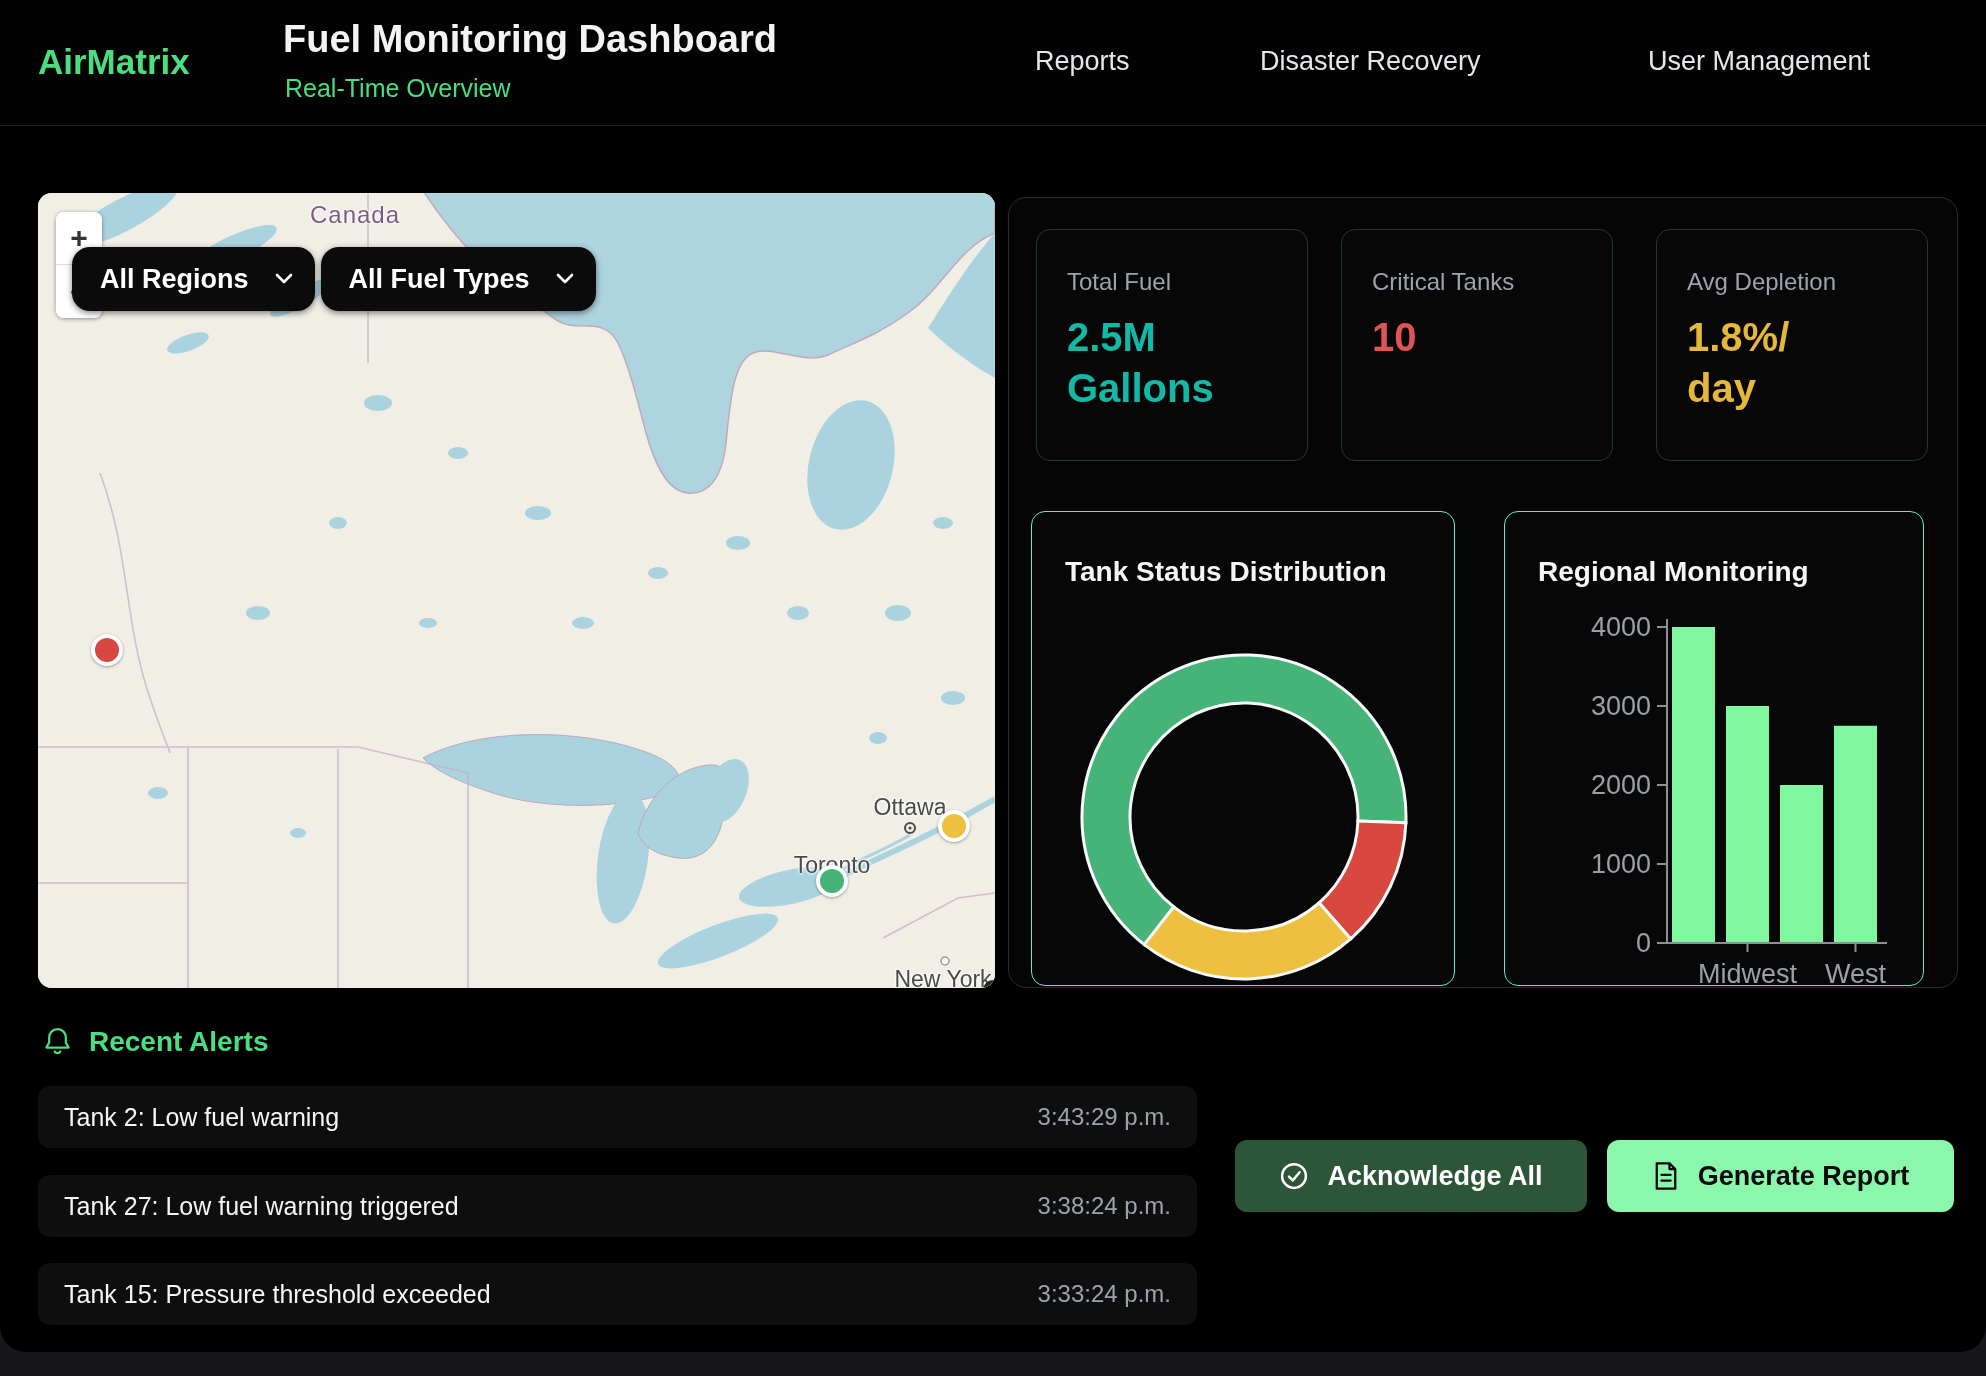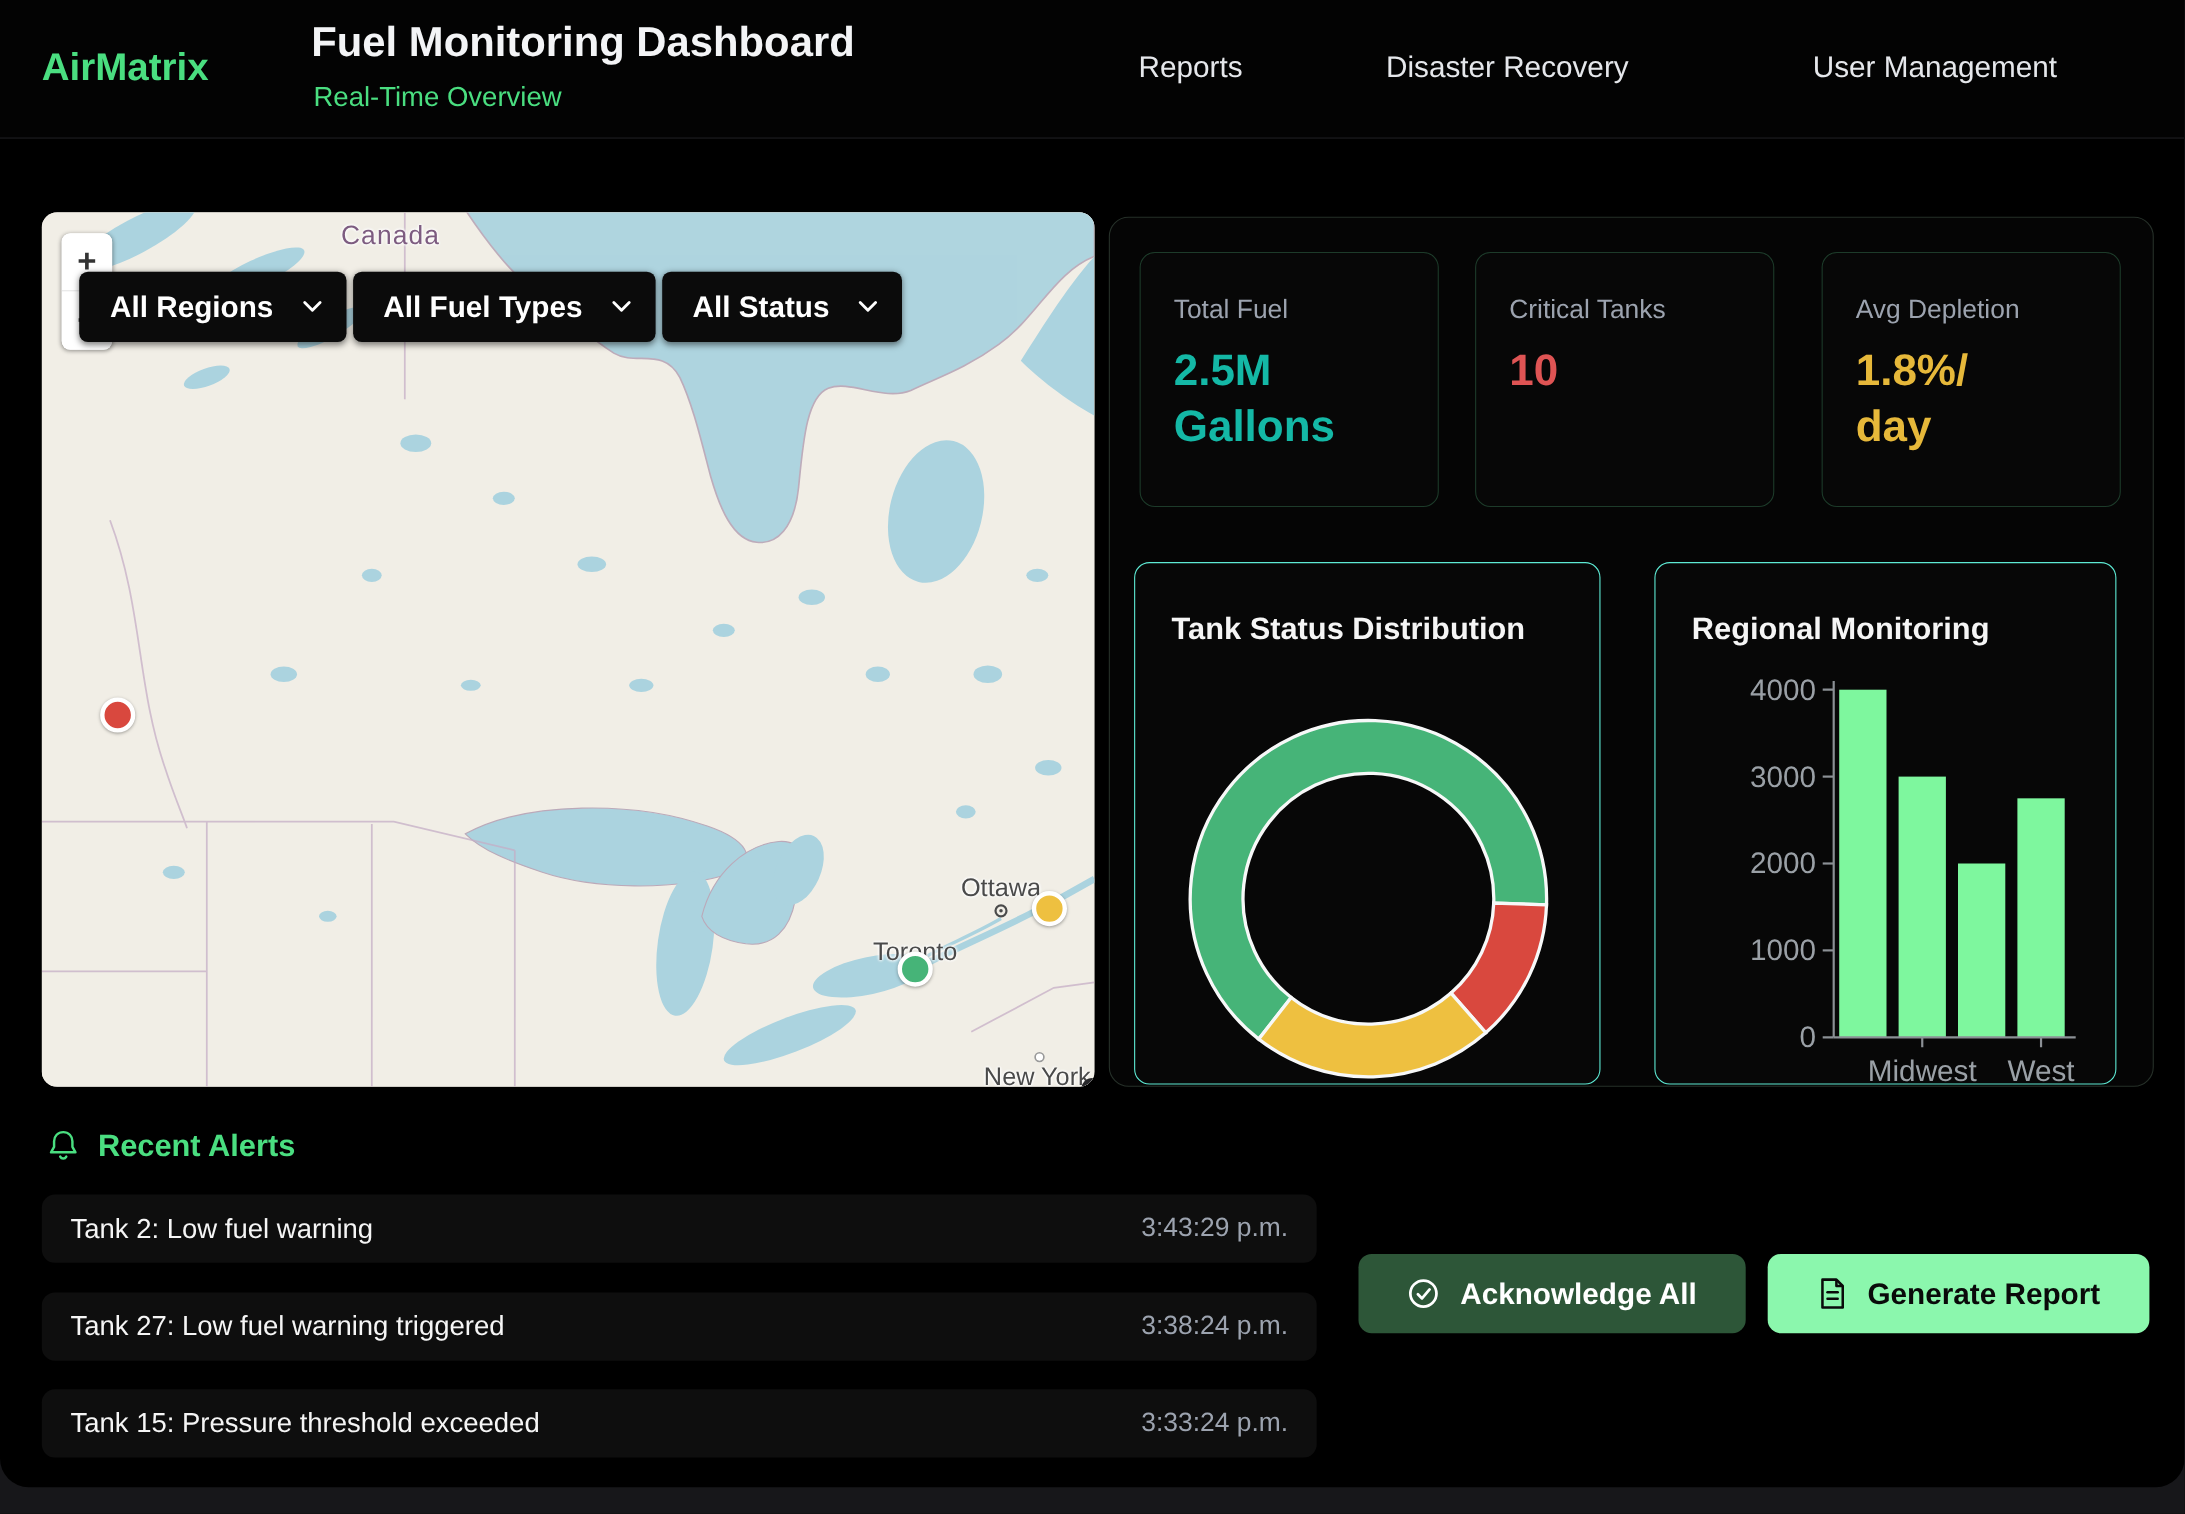--- a/index.html
+++ b/index.html
@@ -26,21 +26,21 @@
              text-shadow:0 0 3px #fff,0 0 3px #fff,0 0 3px #fff;white-space:nowrap;}
   .map-label.country{font-size:24px;color:#7d5c80;letter-spacing:1px;}
   .marker{position:absolute;width:32px;height:32px;border-radius:50%;border:4px solid #fff;
           box-shadow:0 1px 3px rgba(0,0,0,.35);transform:translate(-50%,-50%);cursor:pointer;}
   .zoomctl{position:absolute;left:18px;top:19px;width:46px;background:#fff;border-radius:8px;
            box-shadow:0 1px 4px rgba(0,0,0,.4);overflow:hidden;z-index:2;}
   .zoomctl button{display:block;width:46px;height:53px;background:#fff;border:none;
                   font-size:30px;font-weight:bold;color:#333;cursor:pointer;}
   .zoomctl button:first-child{border-bottom:1px solid #ddd;}
   .filters{position:absolute;left:34px;top:54px;display:flex;gap:6px;z-index:3;}
-  .filter{height:64px;background:#0b0b0b;border-radius:8px;color:#fff;display:flex;
+  .filter{height:64px;background:#0b0b0b;border-radius:18px;color:#fff;display:flex;
           align-items:center;gap:26px;padding:0 22px 0 28px;font-size:27px;font-weight:600;
           cursor:pointer;box-shadow:0 2px 6px rgba(0,0,0,.5);}
   .filter .chev{display:flex;align-items:center;}
   .drag-handle{position:absolute;left:945px;top:787px;width:40px;height:40px;background:#27272a;
                border-radius:10px;display:grid;grid-template-columns:repeat(2,8px);
                grid-template-rows:repeat(3,8px);gap:4px;place-content:center;cursor:grab;z-index:4;}
   .drag-handle i{width:5px;height:5px;border-radius:50%;background:#e5e5e5;margin:auto;}
 
   
   .right-panel{position:absolute;left:1008px;top:197px;width:950px;height:791px;background:#050505;
@@ -160,28 +160,20 @@
       <div class="filter">
         <span>All Regions</span>
         <span class="chev">
           <svg width="18" height="12" viewBox="0 0 18 12">
                 <polyline points="2,2 9,9 16,2" fill="none" stroke="#fff" stroke-width="2.6" stroke-linecap="round" stroke-linejoin="round"></polyline>
               </svg>
         </span>
       </div>
       <div class="filter">
         <span>All Fuel Types</span>
-        <span class="chev">
-          <svg width="18" height="12" viewBox="0 0 18 12">
-                <polyline points="2,2 9,9 16,2" fill="none" stroke="#fff" stroke-width="2.6" stroke-linecap="round" stroke-linejoin="round"></polyline>
-              </svg>
-        </span>
-      </div>
-      <div class="filter">
-        <span>All Status</span>
         <span class="chev">
           <svg width="18" height="12" viewBox="0 0 18 12">
                 <polyline points="2,2 9,9 16,2" fill="none" stroke="#fff" stroke-width="2.6" stroke-linecap="round" stroke-linejoin="round"></polyline>
               </svg>
         </span>
       </div>
     </div>
 
     <div id="map-overlays">
           <div class="map-label country" style="left: 317px; top: 22px;">Canada</div>

